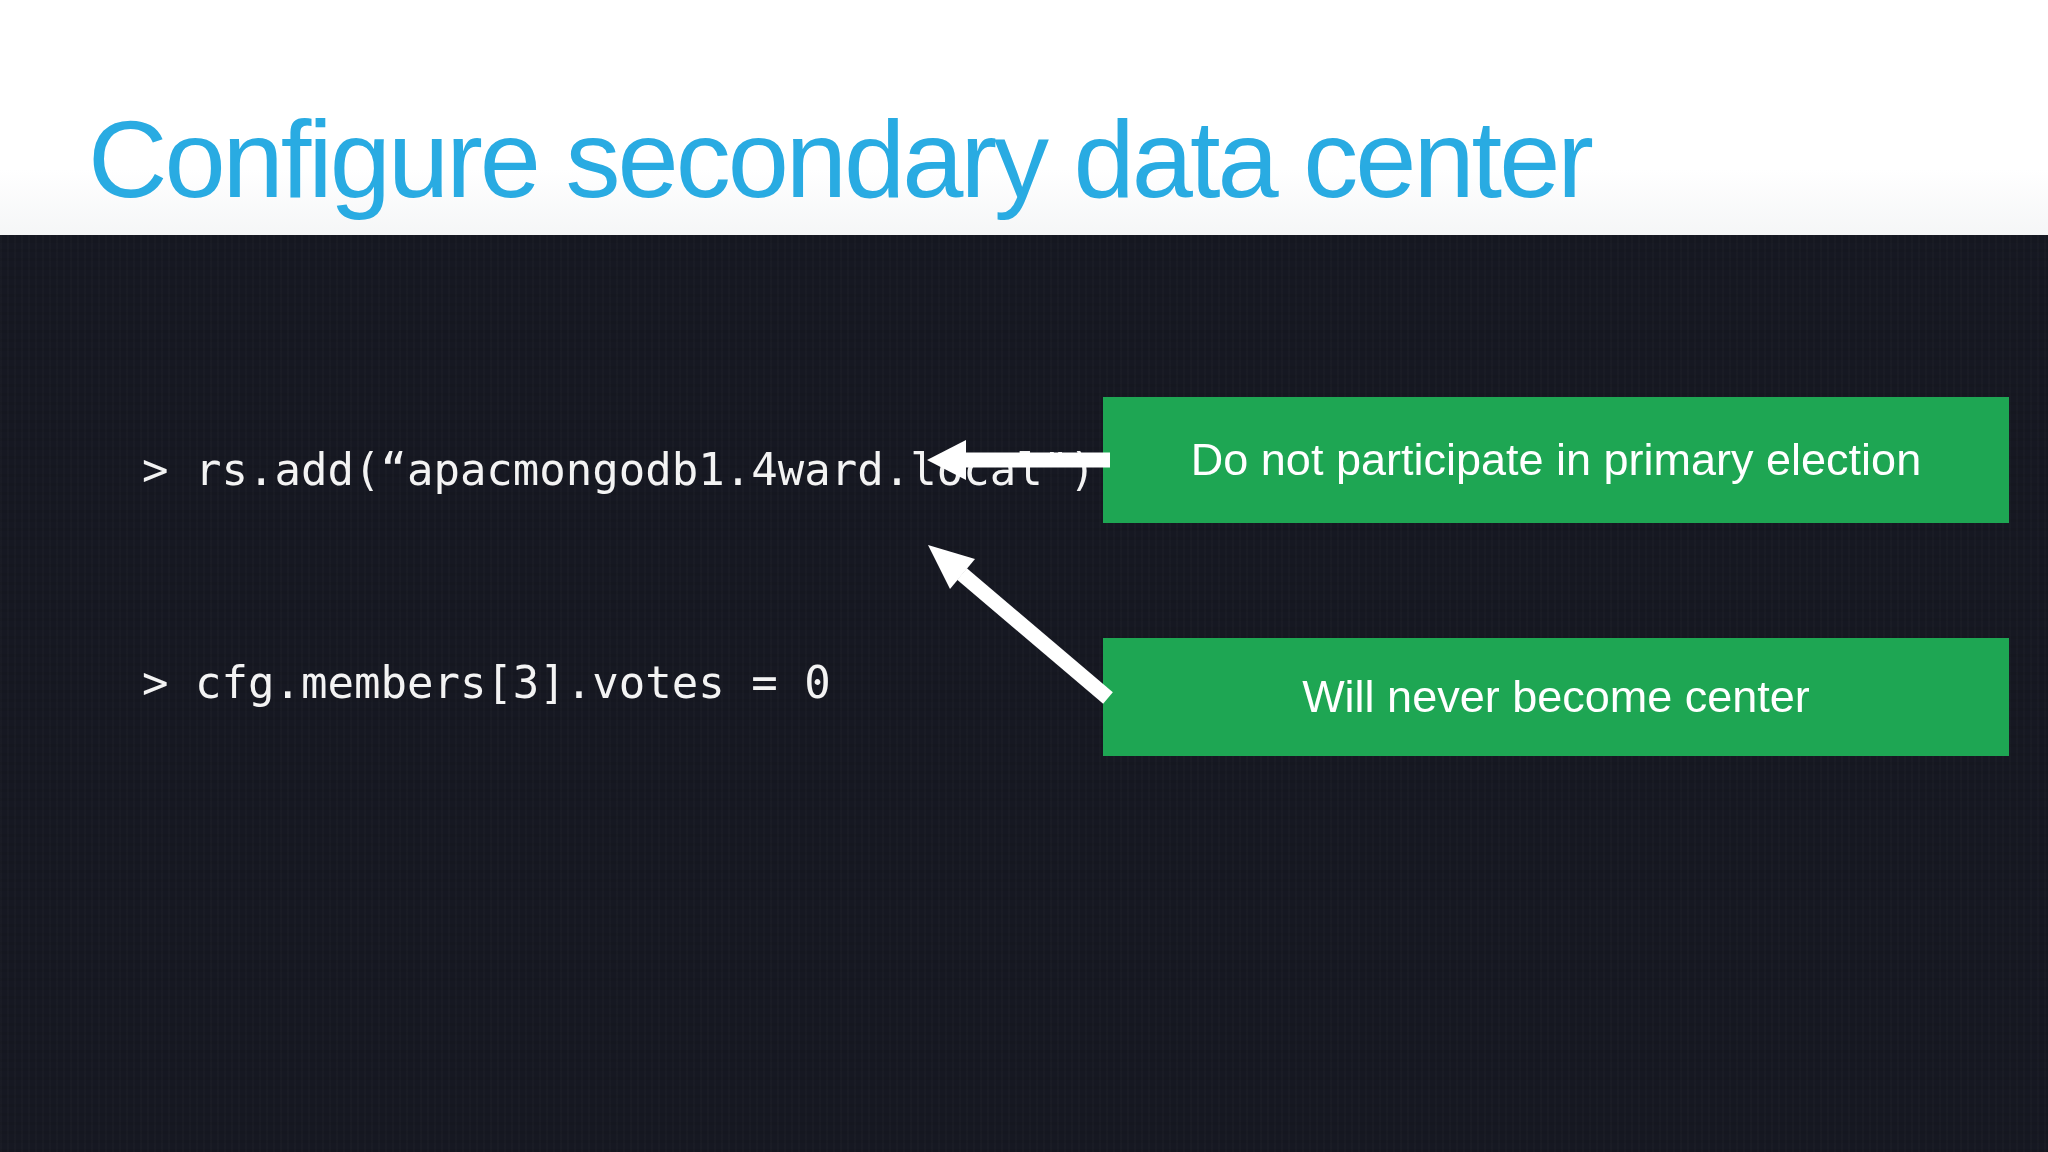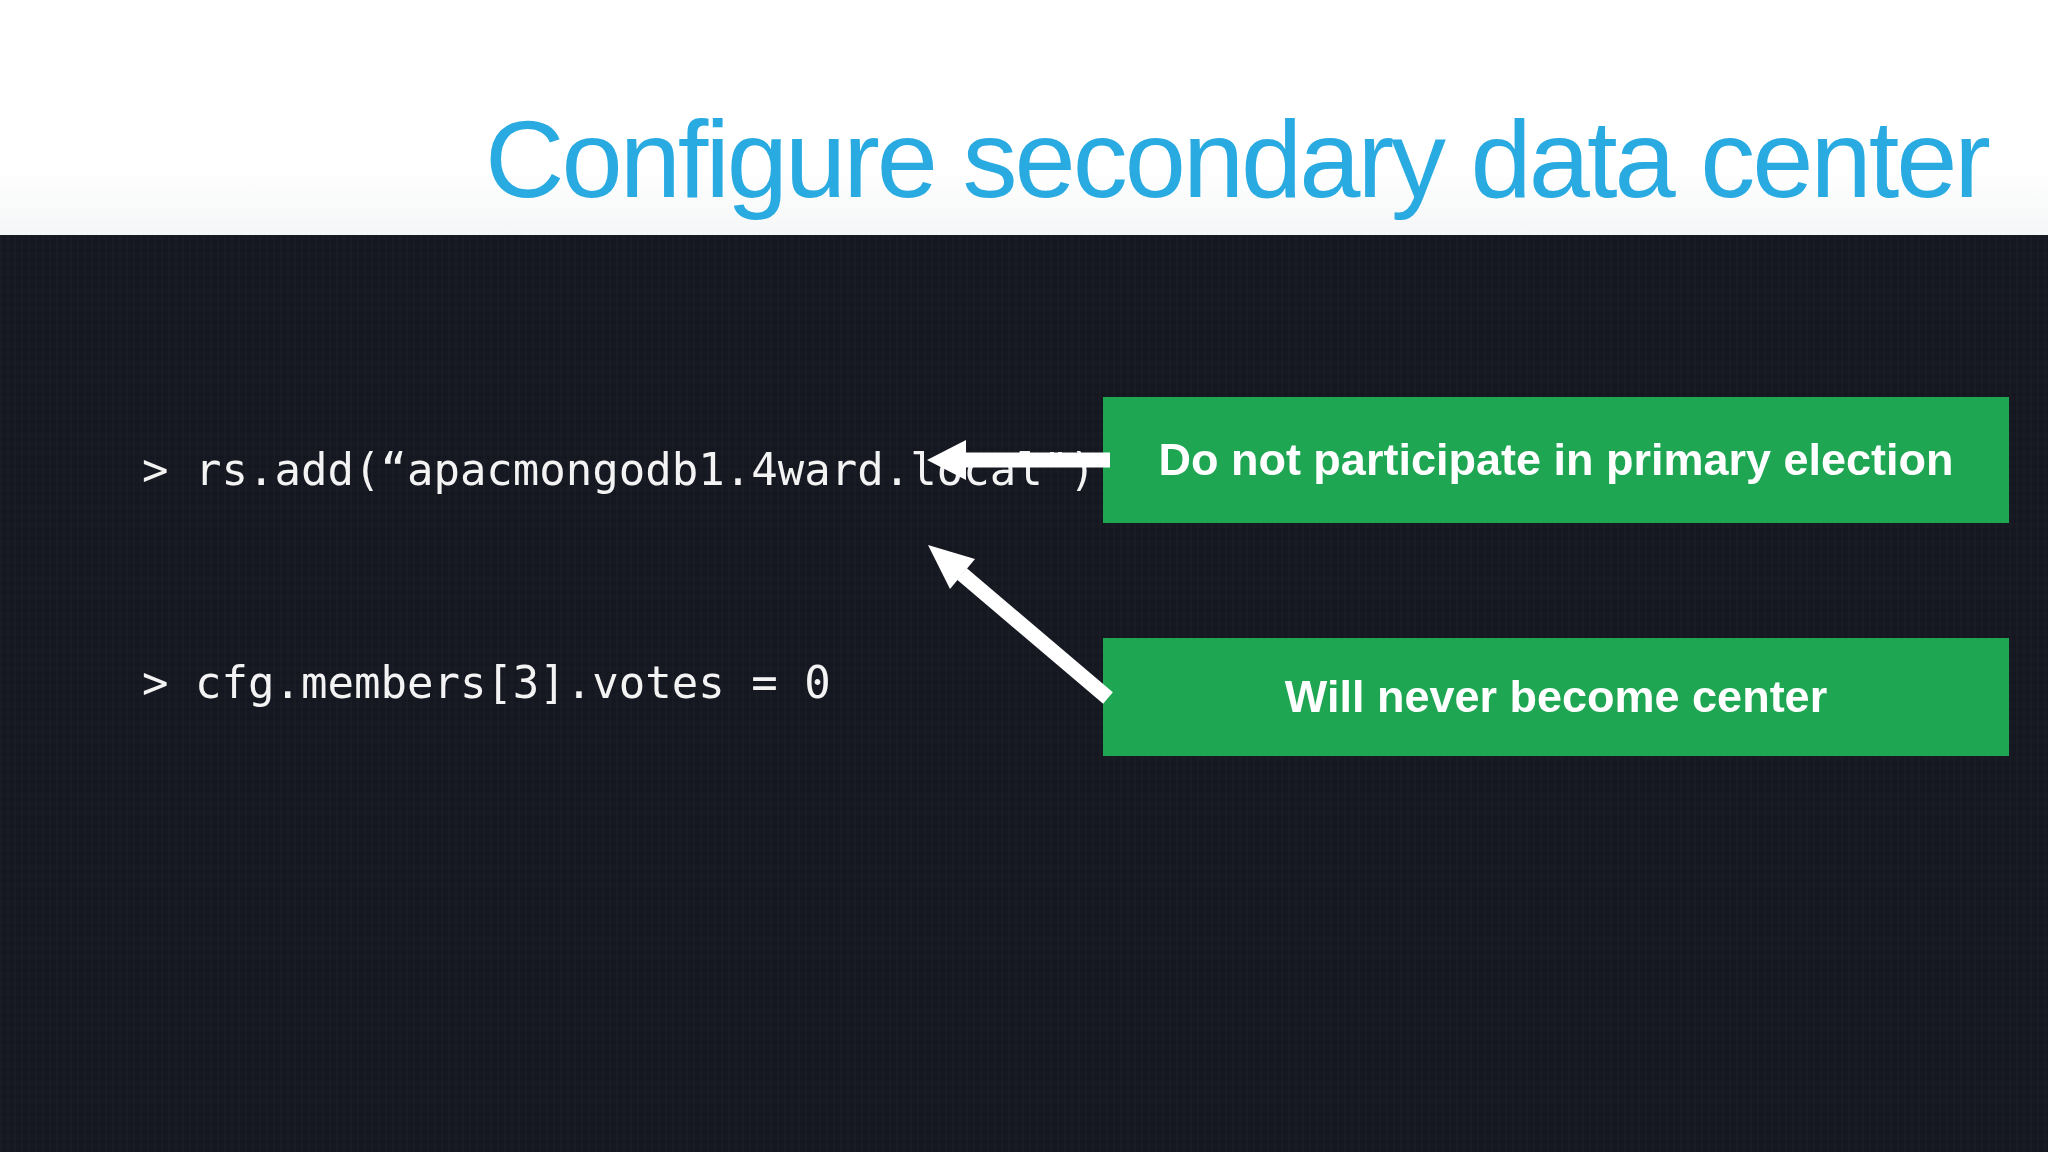--- a/index.html
+++ b/index.html
@@ -30,21 +30,20 @@
     left: 88px;
     top: 22px;
     width: 1900px;
     font-size: 110px;
     line-height: 125px;
     font-weight: 200;
     letter-spacing: -3px;
     color: #29abe2;
     white-space: nowrap;
     font-family: "Liberation Sans", "DejaVu Sans", sans-serif;
-    text-align: right;
   }
   .code-block {
     position: absolute;
     left: 142px;
     top: 292px;
     font-family: "DejaVu Sans Mono", "Liberation Mono", monospace;
     font-size: 44px;
     line-height: 71px;
     color: #f3f3f3;
     white-space: pre;
@@ -54,21 +53,21 @@
     position: absolute;
     left: 1103px;
     width: 906px;
     background: #1ea653;
     color: #ffffff;
     display: flex;
     align-items: center;
     justify-content: center;
     text-align: center;
     font-size: 45px;
-    font-weight: 700;
+    font-weight: 400;
     letter-spacing: 0px;
     font-family: "Liberation Sans", sans-serif;
   }
   .callout-votes    { top: 397px; height: 126px; }
   .callout-priority { top: 638px; height: 118px; }
   .arrow-layer {
     position: absolute;
     left: 0; top: 0;
     width: 2048px; height: 1152px;
     pointer-events: none;

